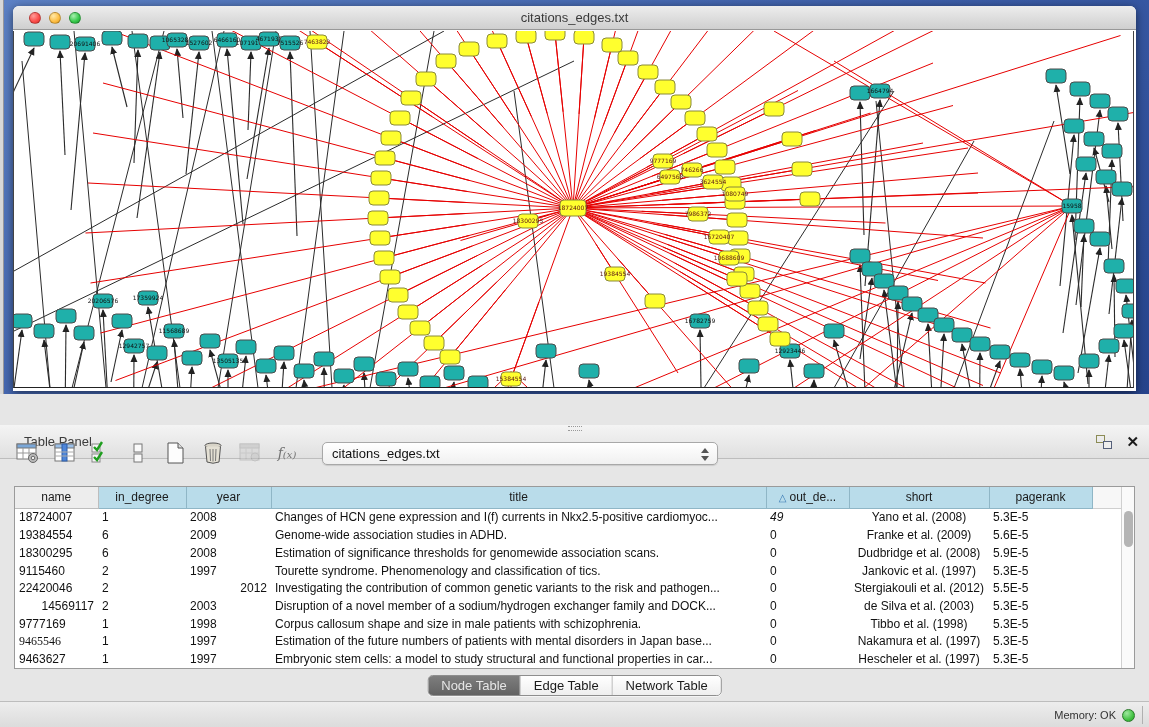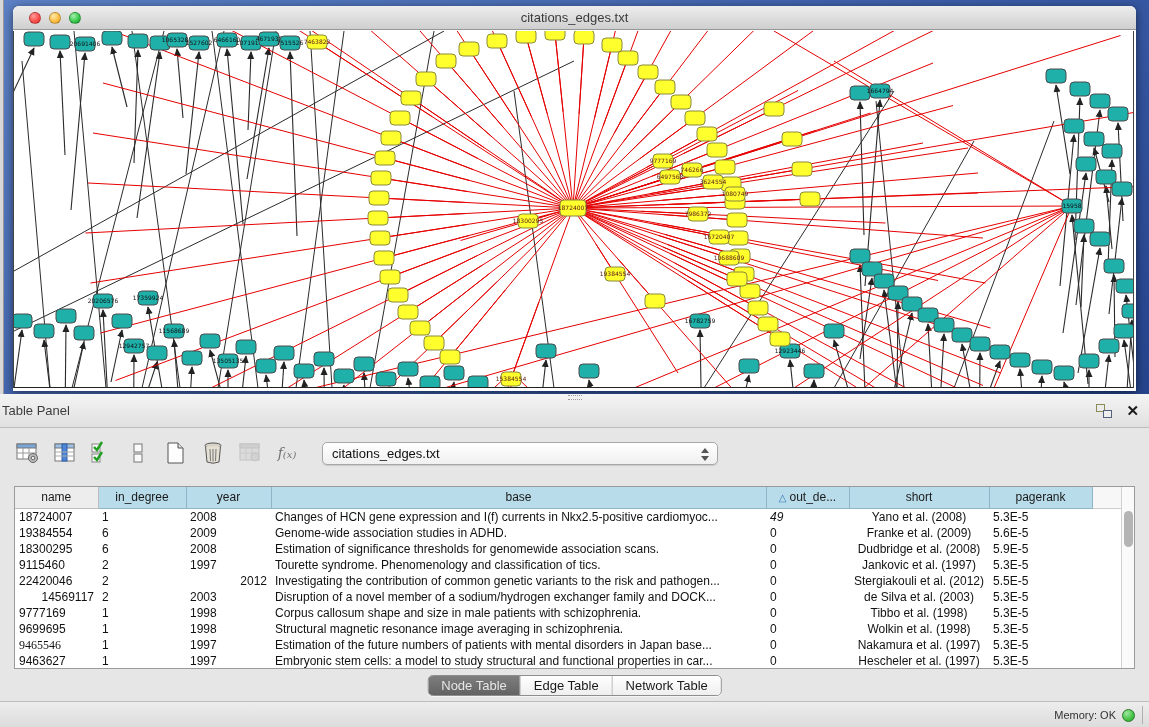--- a/index.html
+++ b/index.html
@@ -22,21 +22,21 @@
   .light.yellow { background:radial-gradient(circle at 35% 30%, #ffe9a8, #fdbc40 60%, #dd9c23); }
   .light.green  { background:radial-gradient(circle at 35% 30%, #a8f0ae, #34c749 60%, #1f9a31); }
   .net-canvas { position:absolute; left:0; top:25px; width:1121px; height:357px; background:#fff; overflow:hidden;
                 border-left:1px solid #444; border-right:1px solid #444; border-bottom:1px solid #222; }
   .net-canvas svg { display:block; }
   .net-label { font-size:6px; font-family:"DejaVu Sans", sans-serif; }
 
   
   .table-panel { position:absolute; left:0; top:394px; width:1149px; height:333px; background:#e6e6e6; }
   .panel-titlebar { height:34px; background:linear-gradient(#f4f4f4,#e0e0e0); border-bottom:1px solid #bdbdbd; position:relative; }
-  .panel-title { font-size:13px; color:#3c3c3c; line-height:34px; padding-left:2px; }
+  .panel-title { font-size:13px; color:#3c3c3c; line-height:34px; padding-left:24px;margin-top:31px; }
   .panel-grip { position:absolute; left:50%; top:1px; width:14px; height:5px; transform:translateX(-50%);
                 border-top:1px dotted #999; border-bottom:1px dotted #999; }
   .panel-icons { position:absolute; right:10px; top:0; height:34px; display:flex; align-items:center; gap:14px; }
   .float-icon { position:relative; width:16px; height:14px; }
   .float-icon .sq1 { position:absolute; left:0; top:0; width:9px; height:8px; border:1.5px solid #8b8b55; background:transparent; }
   .float-icon .sq2 { position:absolute; right:0; bottom:0; width:9px; height:8px; border:1.5px solid #55607a; background:#eee; }
   .close-x { font-size:15px; font-weight:bold; color:#1a1a1a; line-height:14px; cursor:default; }
 
   .toolbar { position:absolute; left:14px; top:42px; height:34px; display:flex; align-items:center; gap:9px; }
   .tb-btn { width:28px; height:28px; display:flex; align-items:center; justify-content:center; }
@@ -600,21 +600,21 @@
           <col style="width: 83px;">
           <col style="width: 140px;">
           <col style="width: 103px;">
           <col>
         </colgroup>
       <thead>
           <tr id="tbl-head">
             <th class="plain">name</th>
             <th>in_degree</th>
             <th>year</th>
-            <th>base</th>
+            <th>title</th>
             <th><span class="sort-tri">△</span>out_de...</th>
             <th>short</th>
             <th>pagerank</th>
             <th class="filler"></th>
           </tr>
         </thead>
       <tbody id="tbl-body">
           <tr>
             <td style="text-align: left;">18724007</td>
             <td style="text-align: left;">1</td>
@@ -679,30 +679,20 @@
             <td style="text-align: left;">9777169</td>
             <td style="text-align: left;">1</td>
             <td style="text-align: left;">1998</td>
             <td style="text-align: left;">Corpus callosum shape and size in male patients with schizophrenia.</td>
             <td style="text-align: left;">0</td>
             <td style="text-align: center;">Tibbo et al. (1998)</td>
             <td style="text-align: left;">5.3E-5</td>
             <td></td>
           </tr>
           <tr>
-            <td style="text-align: left;">9699695</td>
-            <td style="text-align: left;">1</td>
-            <td style="text-align: left;">1998</td>
-            <td style="text-align: left;">Structural magnetic resonance image averaging in schizophrenia.</td>
-            <td style="text-align: left;">0</td>
-            <td style="text-align: center;">Wolkin et al. (1998)</td>
-            <td style="text-align: left;">5.3E-5</td>
-            <td></td>
-          </tr>
-          <tr>
             <td style="text-align: left; font-family: Liberation Serif, serif;">9465546</td>
             <td style="text-align: left;">1</td>
             <td style="text-align: left;">1997</td>
             <td style="text-align: left;">Estimation of the future numbers of patients with mental disorders in Japan base...</td>
             <td style="text-align: left;">0</td>
             <td style="text-align: center;">Nakamura et al. (1997)</td>
             <td style="text-align: left;">5.3E-5</td>
             <td></td>
           </tr>
           <tr>

